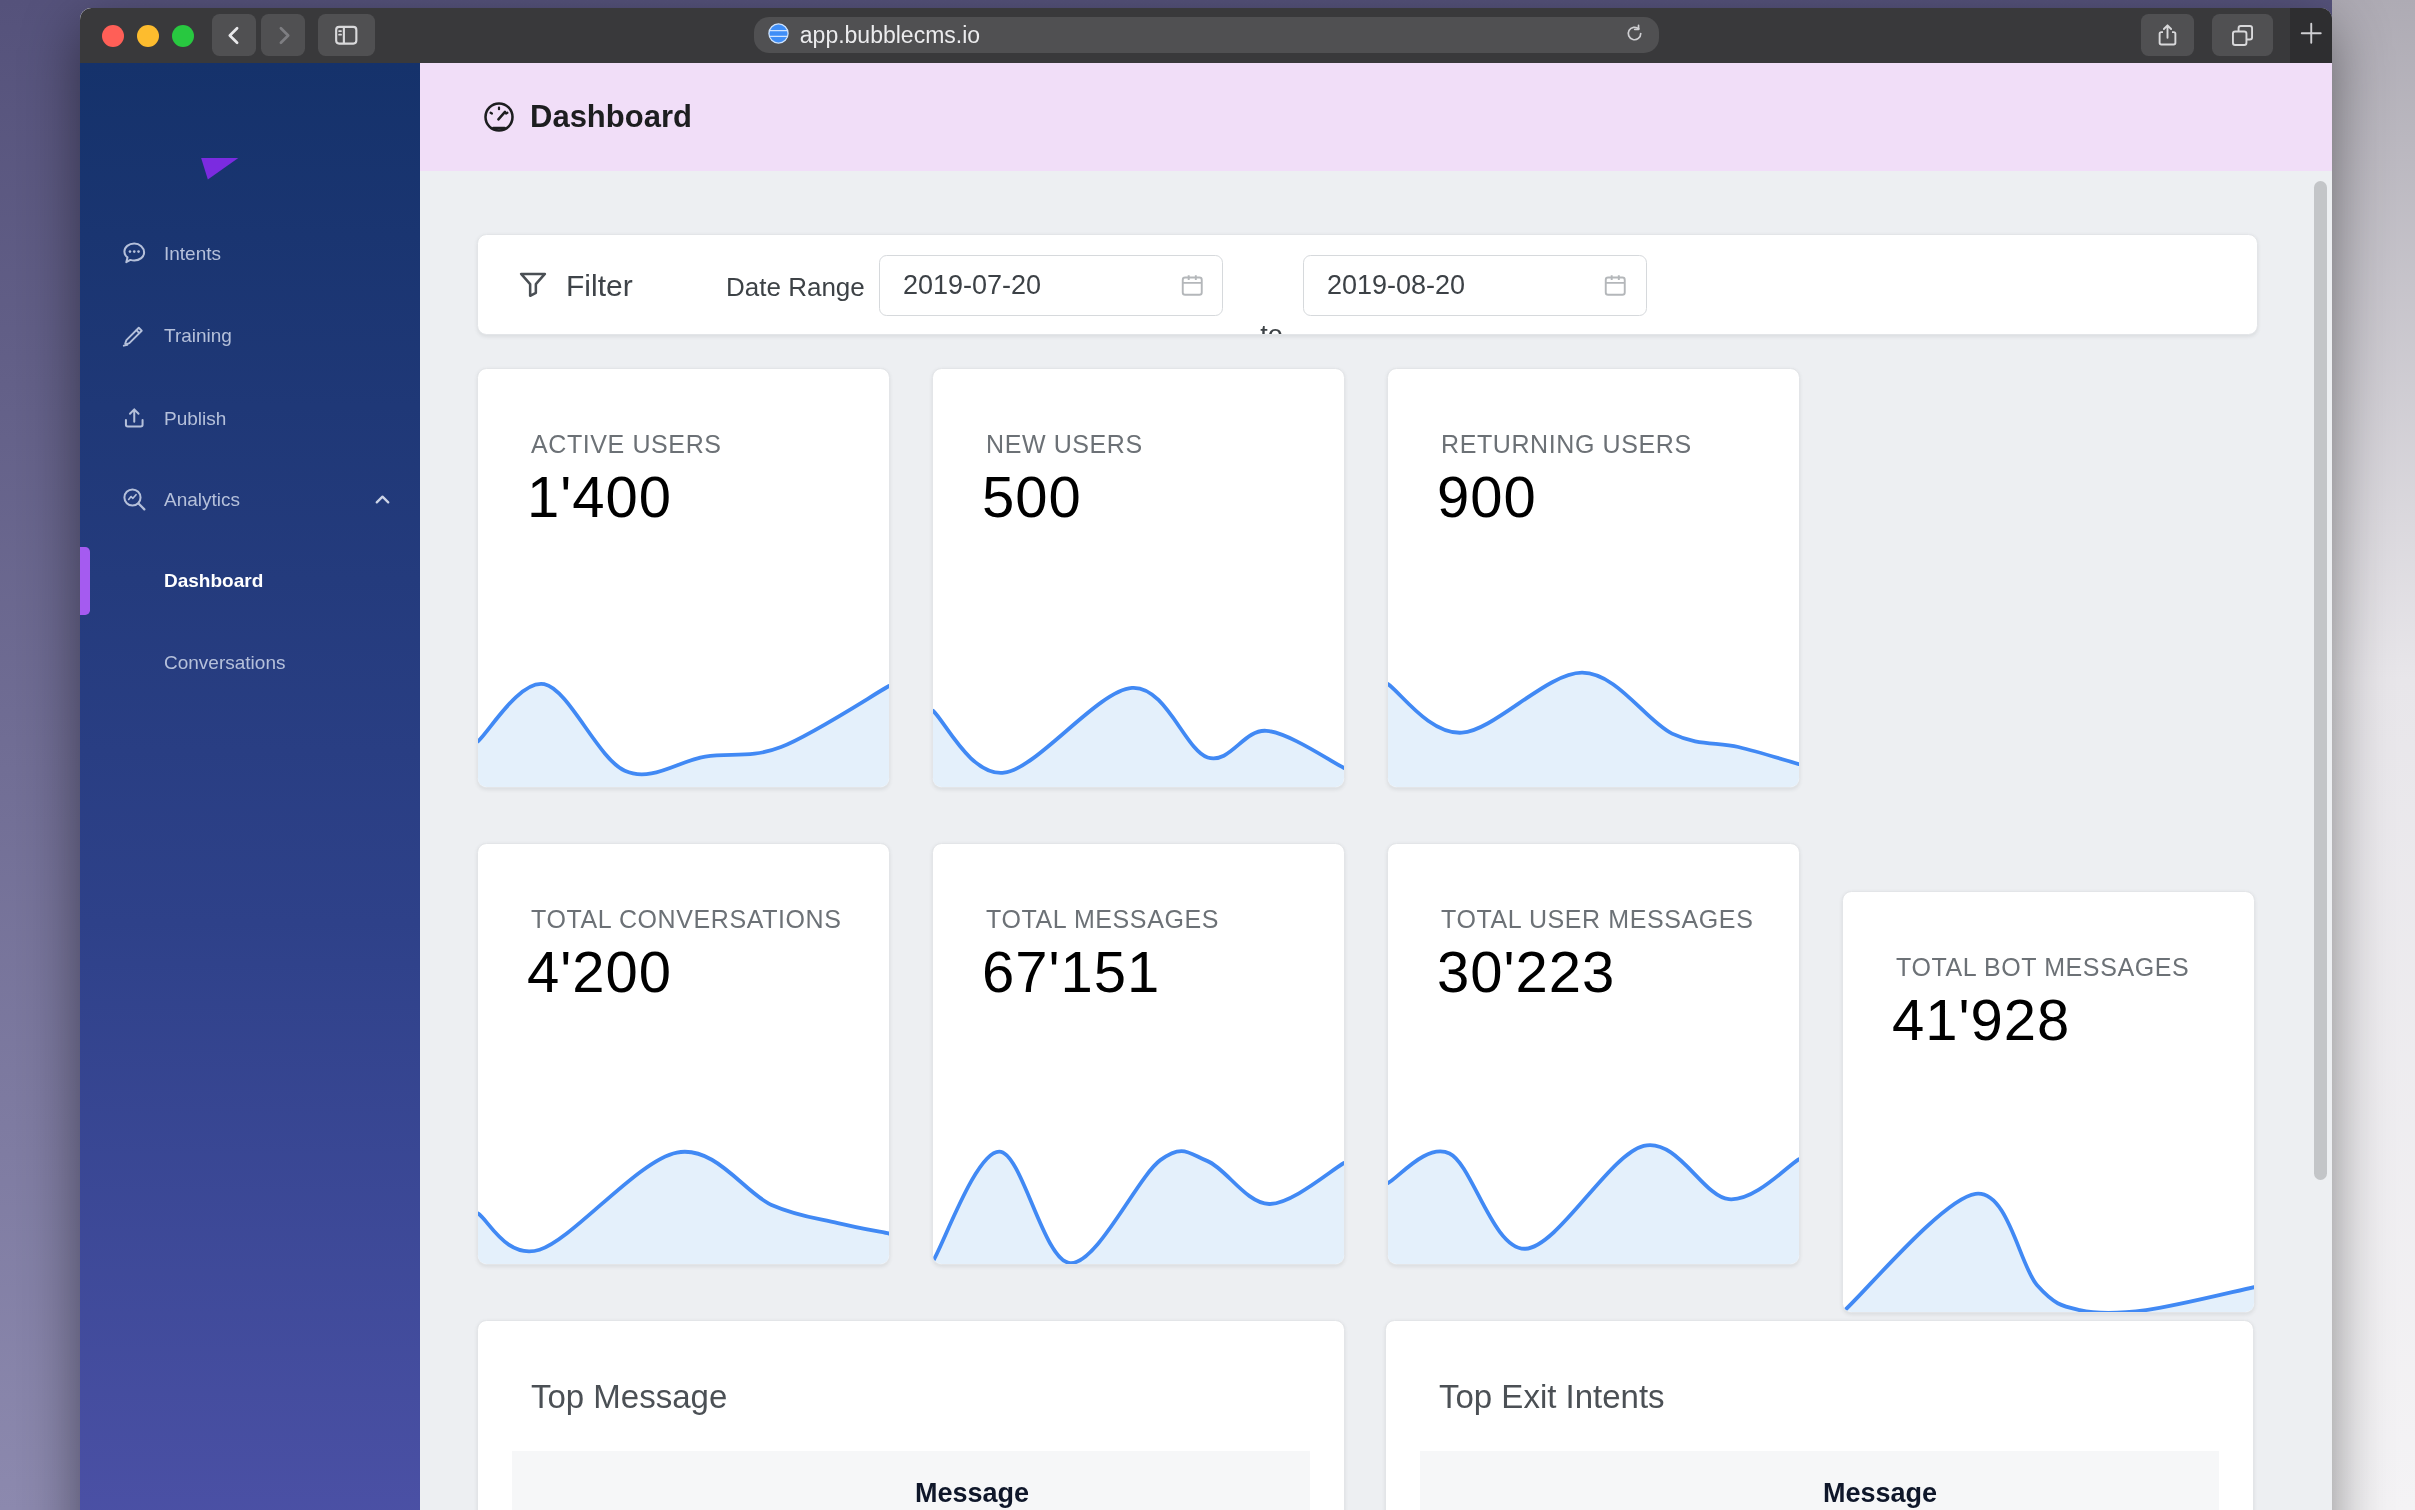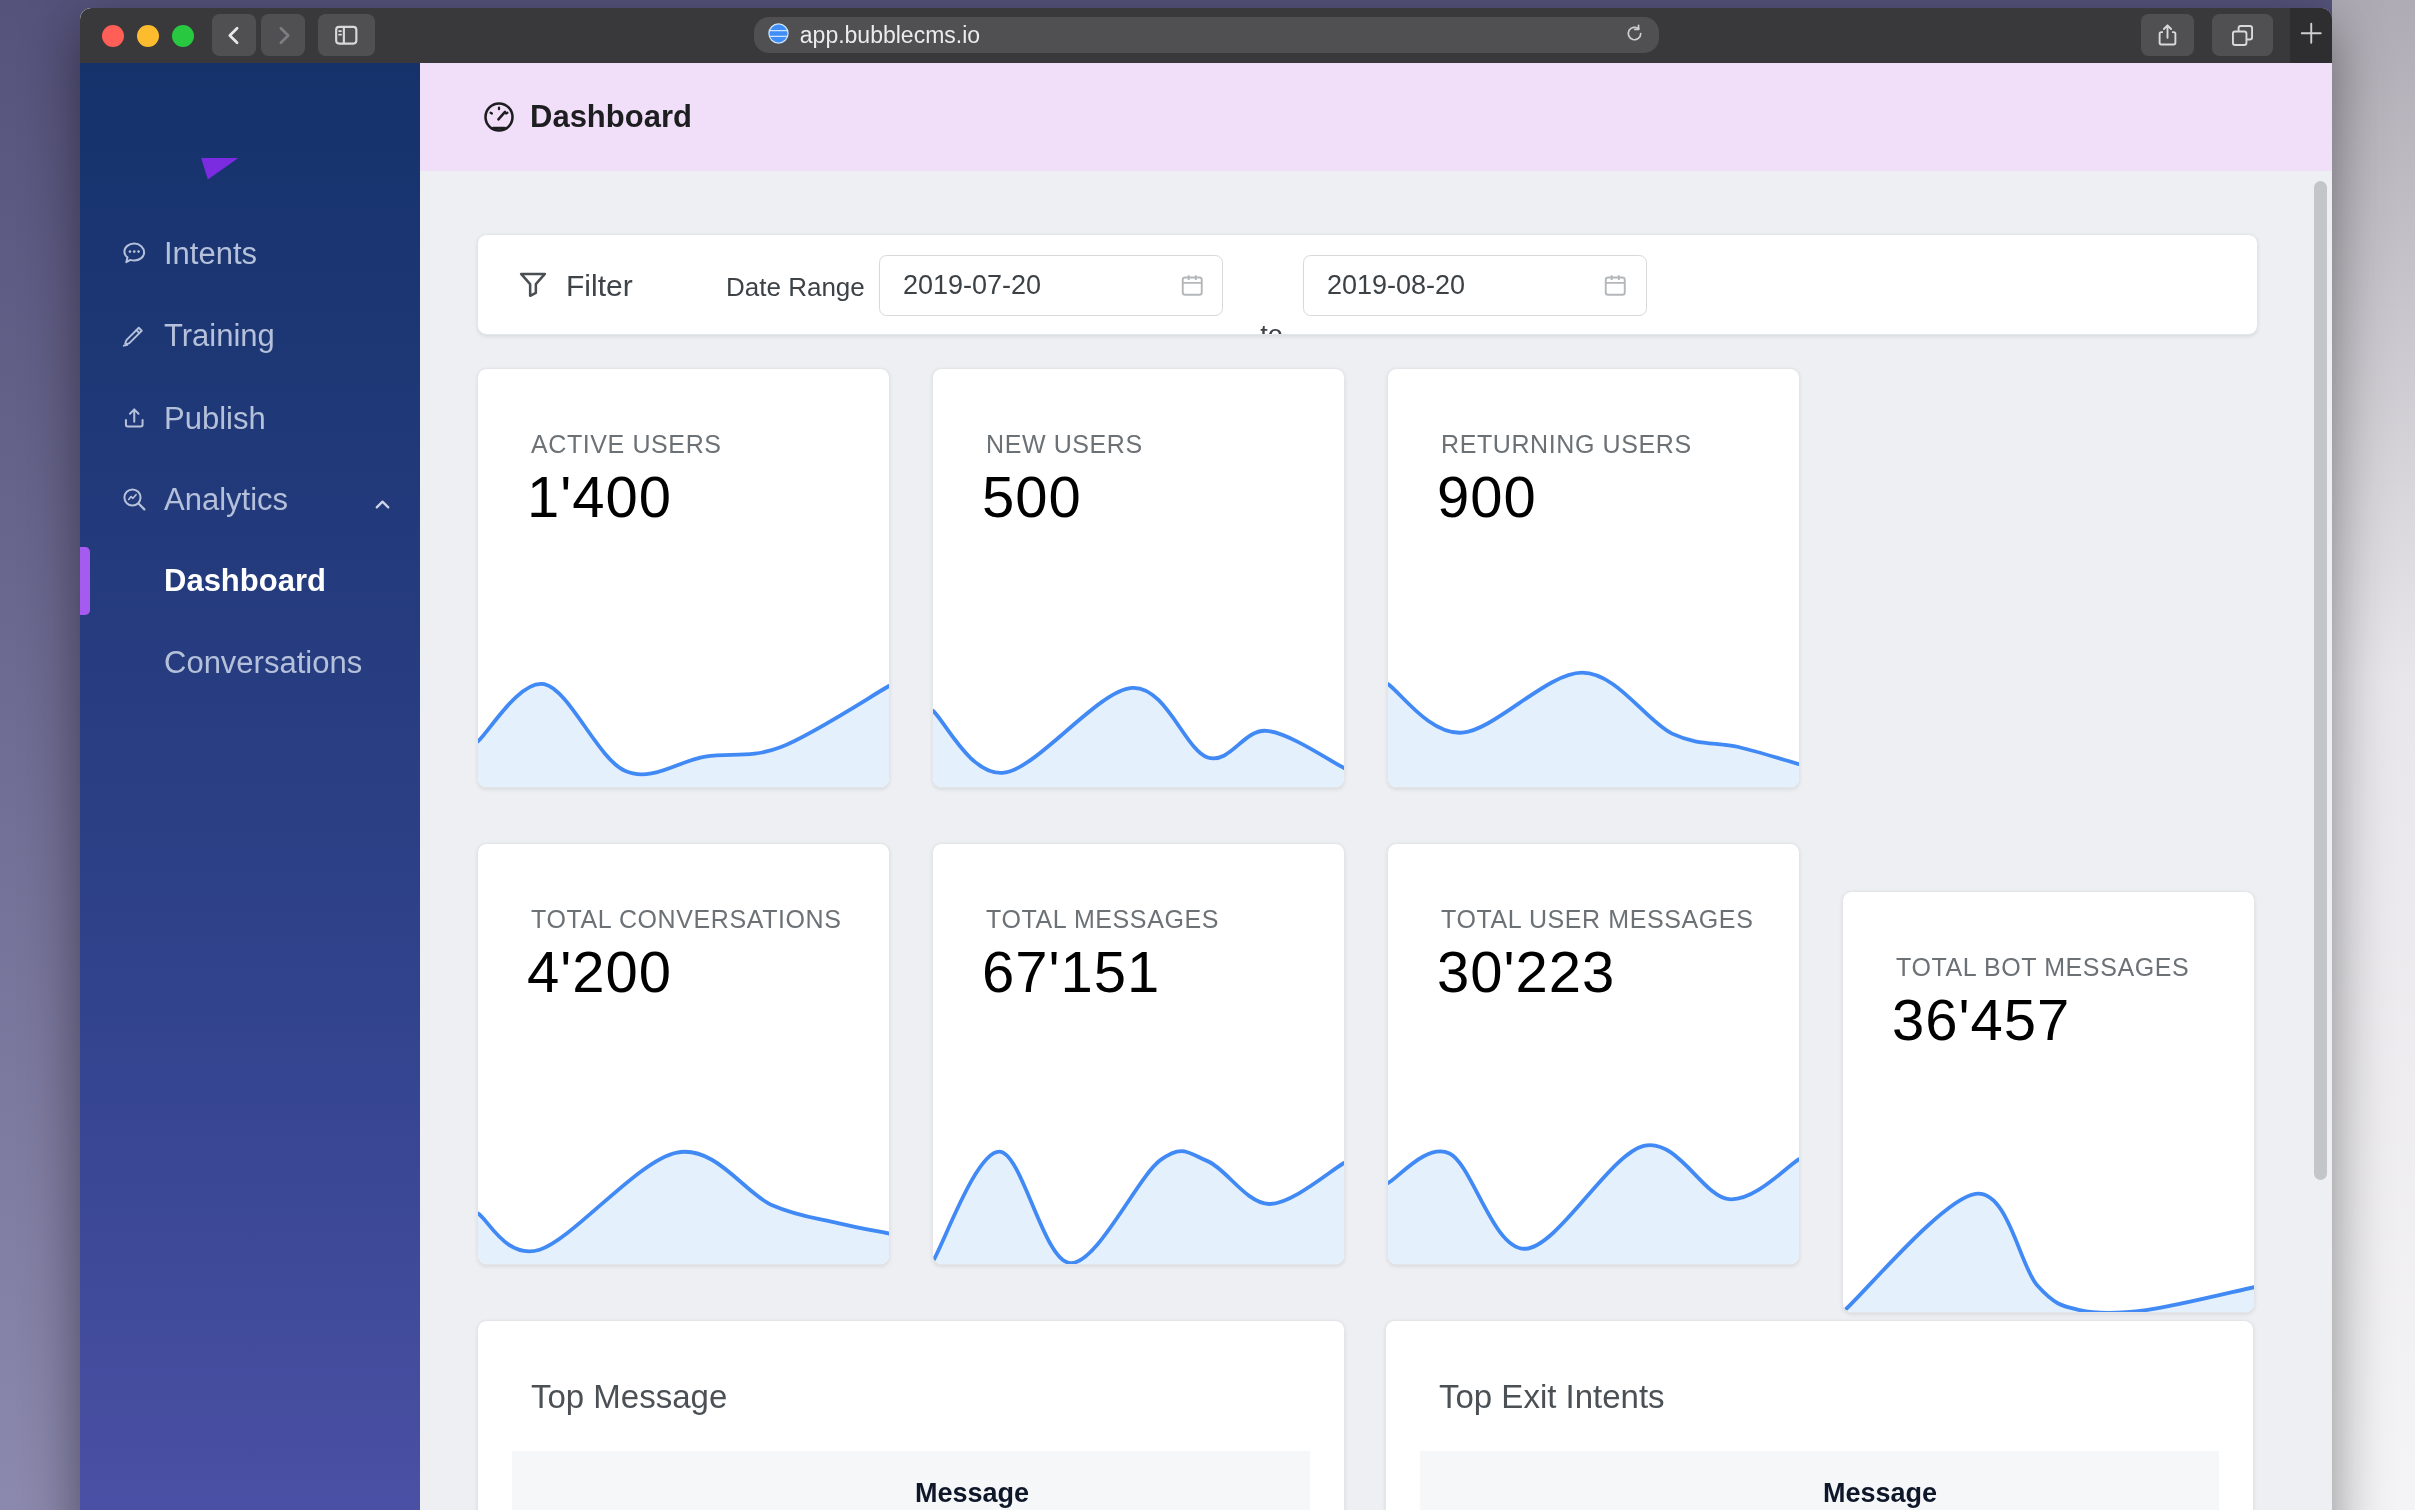--- a/index.html
+++ b/index.html
@@ -33,21 +33,21 @@
   .plus-strip{position:absolute;right:0;top:0;width:42px;height:55px;background:#2e2e30;
     display:flex;align-items:center;justify-content:center;}
 
   
   .sidebar{position:absolute;left:0;top:55px;width:340px;height:1562px;
     background:linear-gradient(to bottom,#15326b,#2e4189 55%,#5053aa);}
   .logo{position:absolute;left:38px;top:28.5px;width:245px;height:68px;background:#7b2be0;border-radius:21px;
     display:flex;align-items:center;justify-content:center;color:#fff;font-weight:800;font-size:38px;letter-spacing:-1px;}
   .logo-tail{position:absolute;left:121px;top:95px;width:38px;height:22px;background:#7b2be0;
     clip-path:polygon(0 0,100% 0,18% 100%);}
-  .nav-item{position:absolute;left:0;width:340px;height:42px;display:flex;align-items:center;color:#b5c0da;font-size:31px;cursor:default;}
+  .nav-item{position:absolute;left:0;width:340px;height:42px;display:flex;align-items:center;color:#b5c0da;font-size:19px;cursor:default;}
   .nav-item .nicon{position:absolute;left:40px;width:28.5px;height:28.5px;}
   .nav-item .nlabel{position:absolute;left:84px;}
   .nav-item.active .nlabel{color:#ffffff;font-weight:700;}
   .nav-chevron{position:absolute;left:291px;top:9.5px;width:23px;height:23px;}
   .active-bar{position:absolute;left:0;top:484px;width:9.5px;height:68px;background:#a55bf0;border-radius:0 4.8px 4.8px 0;}
 
   
   .main-bg{position:absolute;left:340px;top:55px;width:1912px;height:1562px;background:#edeff2;}
   .page-header{position:absolute;left:340px;top:55px;width:1912px;height:108px;background:#f1def8;
     display:flex;align-items:center;}
@@ -321,21 +321,21 @@
     <div class="card" style="left:1307px;top:835px;width:413px;height:422px;text-decoration:underline;">
       <span class="stat-label">TOTAL USER MESSAGES</span>
       <span class="stat-value">30'223</span>
       <svg class="spark" viewBox="0 0 434 148" preserveAspectRatio="none">
           <path class="fill" d="M 0,63 C 10.833333333333334,57.833333333333336 40.83333333333333,20.5 65,32 C 89.16666666666667,43.5 110.83333333333334,133.33333333333334 145,132 C 179.16666666666666,130.66666666666666 234.16666666666666,32.666666666666664 270,24 C 305.8333333333333,15.333333333333334 332.6666666666667,77.66666666666667 360,80 C 387.3333333333333,82.33333333333333 421.6666666666667,45 434,38 L 434,148 L 0,148 Z"></path>
           <path class="line" d="M 0,63 C 10.833333333333334,57.833333333333336 40.83333333333333,20.5 65,32 C 89.16666666666667,43.5 110.83333333333334,133.33333333333334 145,132 C 179.16666666666666,130.66666666666666 234.16666666666666,32.666666666666664 270,24 C 305.8333333333333,15.333333333333334 332.6666666666667,77.66666666666667 360,80 C 387.3333333333333,82.33333333333333 421.6666666666667,45 434,38"></path>
         </svg>
     </div>
     <div class="card" style="left:1762px;top:883px;width:413px;height:422px;">
       <span class="stat-label">TOTAL BOT MESSAGES</span>
-      <span class="stat-value">36'457</span>
+      <span class="stat-value">41'928</span>
       <svg class="spark" viewBox="0 0 434 148" preserveAspectRatio="none">
           <path class="fill" d="M 0,148 C 23.333333333333332,127.33333333333333 105.83333333333334,28.666666666666668 140,24 C 174.16666666666666,19.333333333333332 186.66666666666666,99.66666666666667 205,120 C 223.33333333333334,140.33333333333334 230.83333333333334,141.66666666666666 250,146 C 269.1666666666667,150.33333333333334 289.3333333333333,150 320,146 C 350.6666666666667,142 415,126 434,122 L 434,148 L 0,148 Z"></path>
           <path class="line" d="M 0,148 C 23.333333333333332,127.33333333333333 105.83333333333334,28.666666666666668 140,24 C 174.16666666666666,19.333333333333332 186.66666666666666,99.66666666666667 205,120 C 223.33333333333334,140.33333333333334 230.83333333333334,141.66666666666666 250,146 C 269.1666666666667,150.33333333333334 289.3333333333333,150 320,146 C 350.6666666666667,142 415,126 434,122"></path>
         </svg>
     </div>
 
     <div class="card" style="left:397px;top:1312px;width:868px;height:361px;">
       <span class="panel-title">Top Message</span>
       <div class="thead">
         <span class="th th-name">Name</span>

